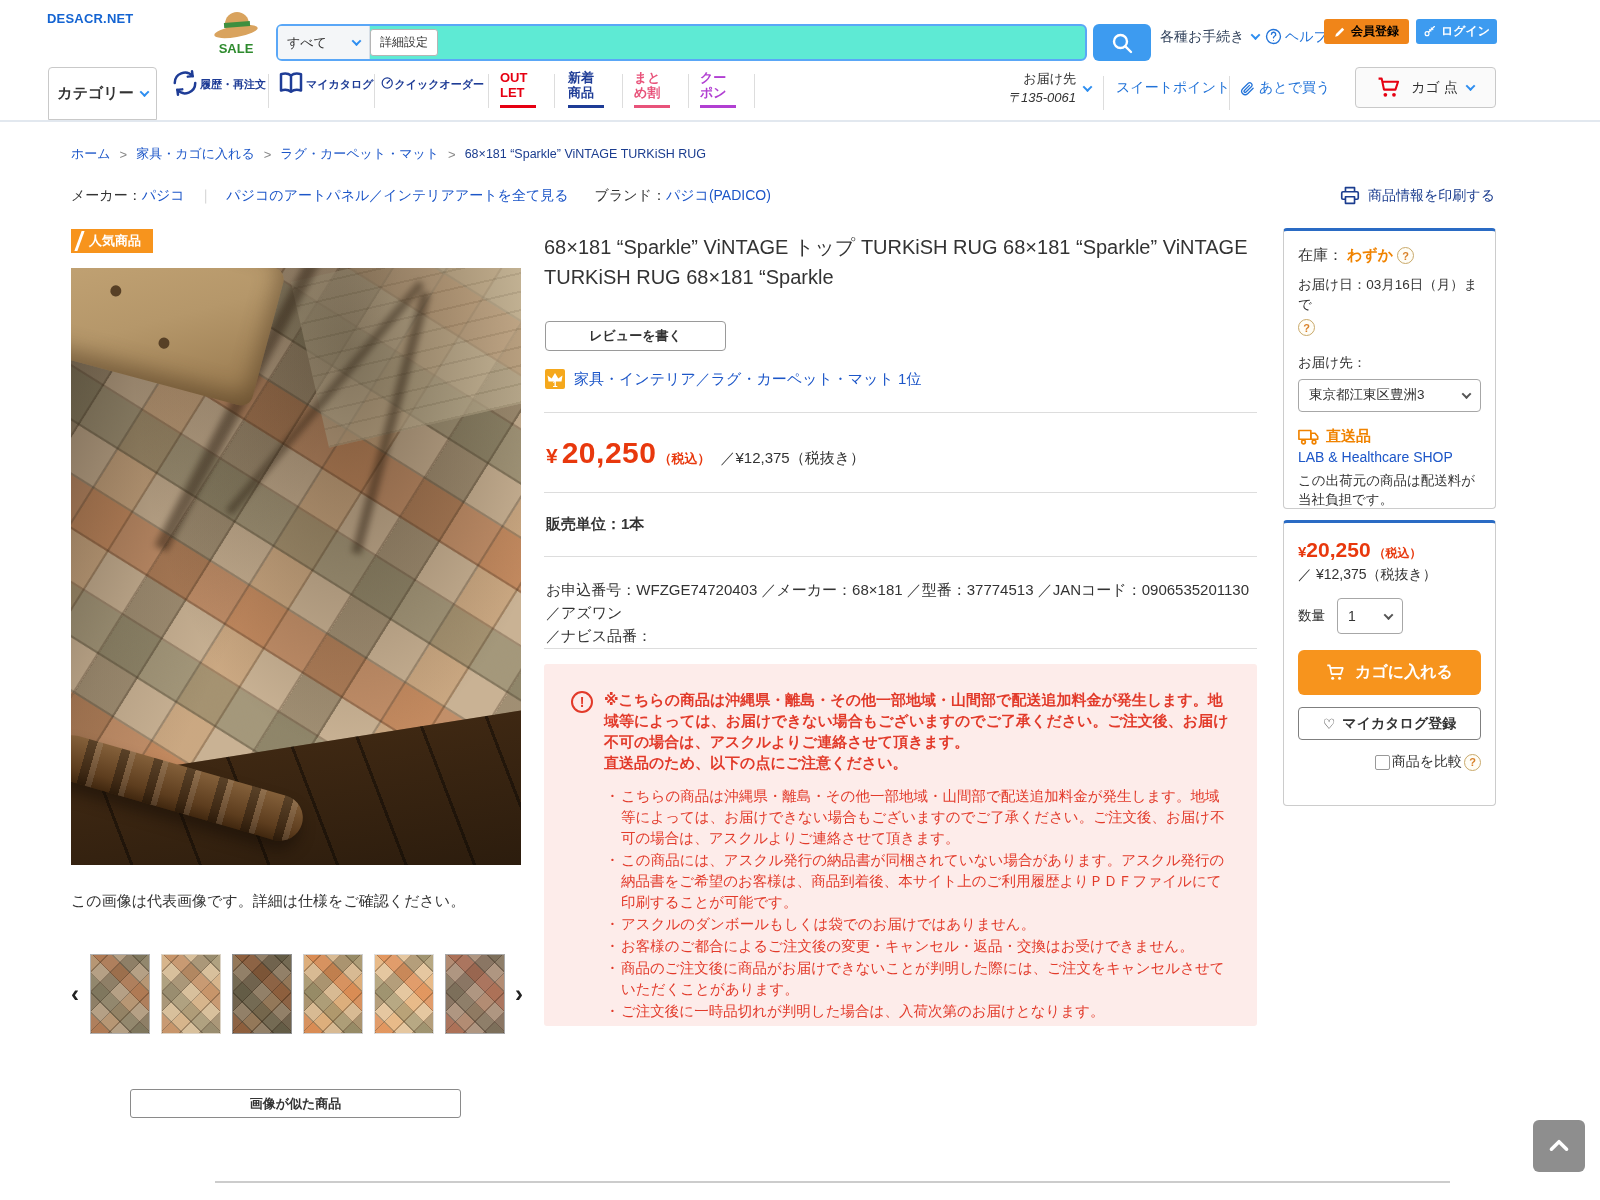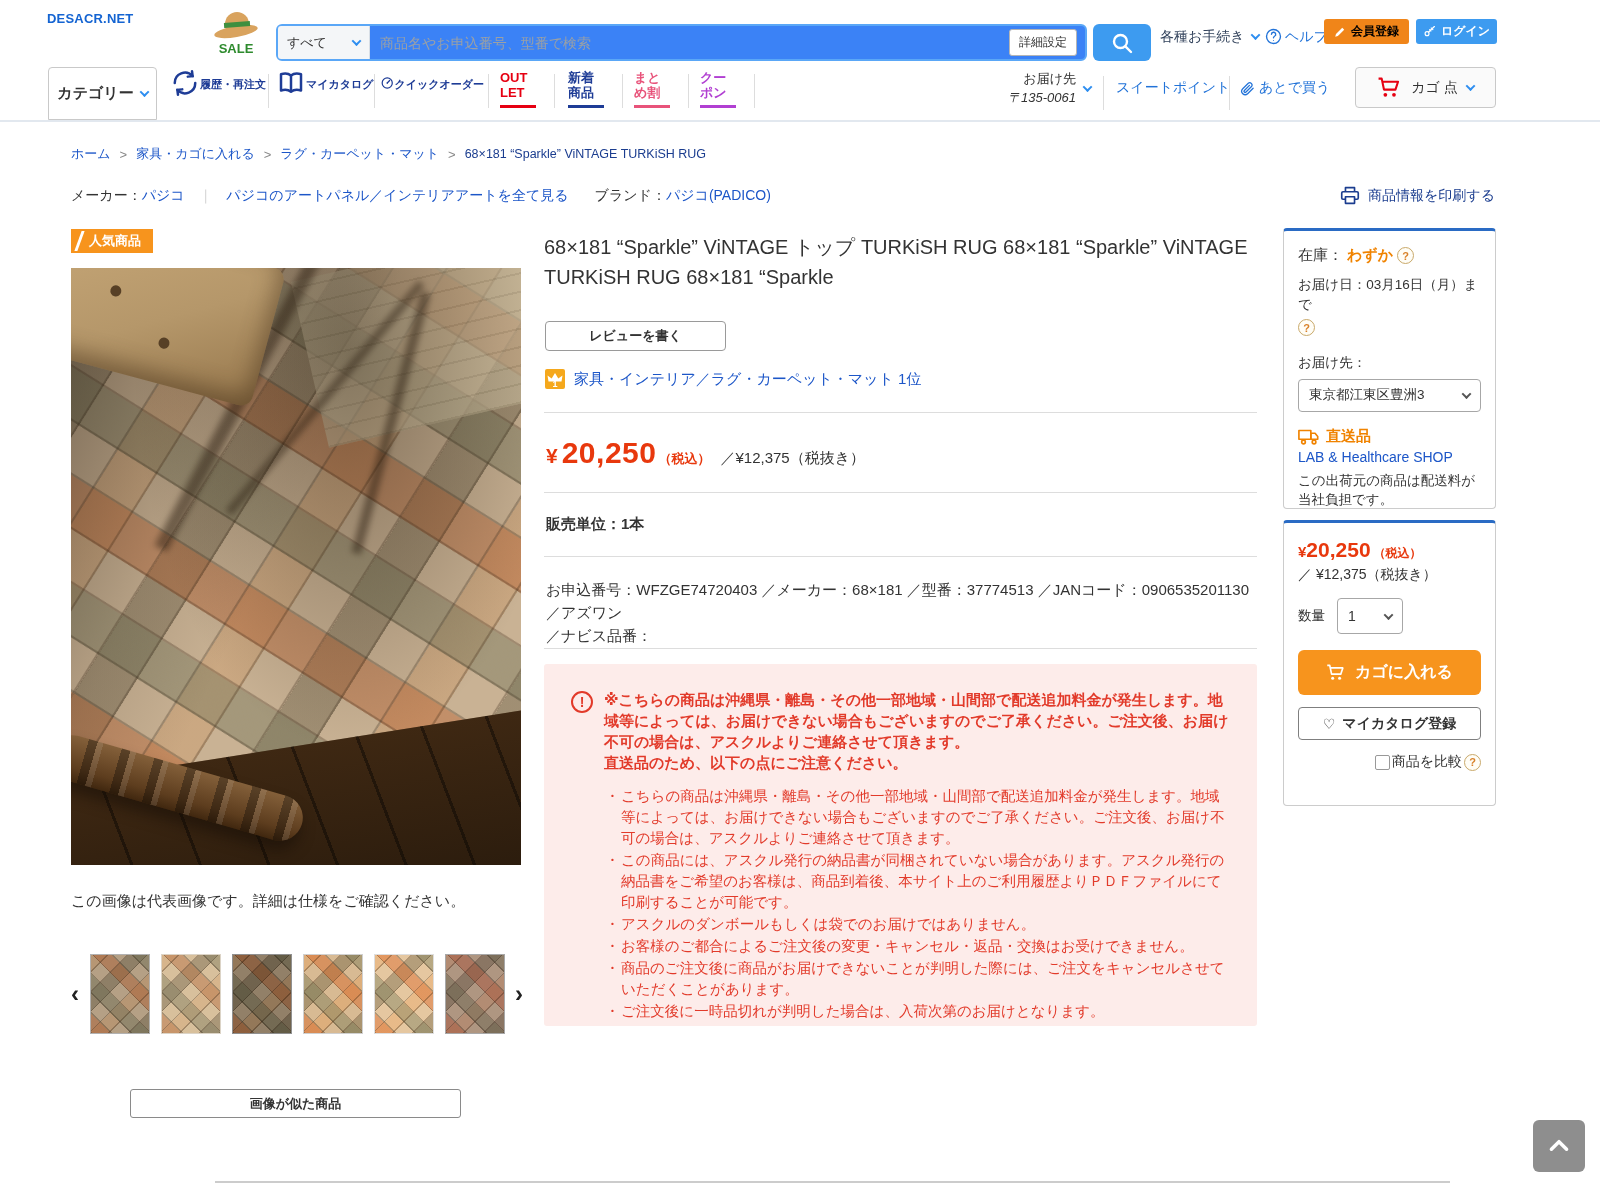--- a/index.html
+++ b/index.html
@@ -9,21 +9,21 @@
 
   
   .logo { left:47px; top:11px; font-size:13px; font-weight:bold; color:#1464d2; letter-spacing:.2px; }
   .sale-wrap { left:208px; top:12px; width:56px; text-align:center; }
   .hat { position:relative; width:46px; height:28px; margin:0 auto; }
   .hat .dome { position:absolute; left:12px; top:0; width:24px; height:16px; background:#d9a35e; border-radius:12px 12px 0 0; }
   .hat .band { position:absolute; left:11px; top:10px; width:26px; height:5px; background:#3f8f3f; transform:rotate(-4deg); }
   .hat .brim { position:absolute; left:1px; top:14px; width:44px; height:11px; background:#d9a35e; border-radius:50%; transform:rotate(-10deg); }
   .sale-txt { color:#2e8b2e; font-weight:bold; font-size:13px; margin-top:1px; }
 
-  .searchbar { left:276px; top:24px; width:811px; height:37px; border:2px solid #5aa7f7; border-radius:6px; background:#3b82f6; display:flex; align-items:center; }
+  .searchbar { left:276px; top:24px; width:811px; height:37px; border:2px solid #5aa7f7; border-radius:6px; background:#5eead4; display:flex; align-items:center; }
   .scope { width:92px; height:100%; background:#f4f6f8; border-right:1px solid #d7dee6; border-radius:3px 0 0 3px; display:flex; align-items:center; justify-content:space-between; padding:0 9px; font-size:13px; color:#333; cursor:pointer; }
   .searchbar input { flex:1; border:none; outline:none; font-size:14px; color:#333; padding:0 10px; font-family:inherit; background:transparent; }
   .searchbar input::placeholder { color:#9aa0a6; }
   .adv-btn { margin-right:8px; border:1px solid #b5b5b5; border-radius:3px; background:#fff; font-size:12px; color:#333; padding:4px 9px; white-space:nowrap; font-family:inherit; }
   .search-btn { left:1093px; top:24px; width:58px; height:37px; background:#3d9bf0; border:none; border-radius:6px; display:flex; align-items:center; justify-content:center; cursor:pointer; }
 
   .procedures { left:1160px; top:24px; height:25px; display:flex; align-items:center; gap:7px; font-size:14px; color:#33435c; }
   .help-link { left:1265px; top:24px; height:25px; display:flex; align-items:center; gap:3px; font-size:14px; color:#2273d8; }
   .btn-register { left:1324px; top:19px; width:85px; height:25px; background:#f08519; border-radius:3px; color:#000000; font-size:12px; font-weight:bold; display:flex; align-items:center; justify-content:center; gap:5px; }
   .btn-login { left:1416px; top:19px; width:81px; height:25px; background:#3d9bf0; border-radius:3px; color:#fff; font-size:12px; font-weight:bold; display:flex; align-items:center; justify-content:center; gap:5px; }
@@ -174,21 +174,20 @@
         <div class="band"></div>
     </div>
     <div class="sale-txt">SALE</div>
   </div>
 
   <div class="abs searchbar">
     <div class="scope">
       <span>すべて</span>
       <span class="cv cv-blue"></span>
     </div>
-    <input type="text" placeholder="商品名やお申込番号、型番で検索" style="">
     <button class="adv-btn">詳細設定</button>
   </div>
   <div class="abs search-btn">
     <svg width="24" height="24" viewBox="0 0 24 24" fill="none" stroke="#fff" stroke-width="2.4" stroke-linecap="round">
         <circle cx="10.5" cy="10.5" r="6.5"></circle>
         <line x1="15.6" y1="15.6" x2="21" y2="21"></line>
       </svg>
   </div>
 
   <div class="abs procedures">

